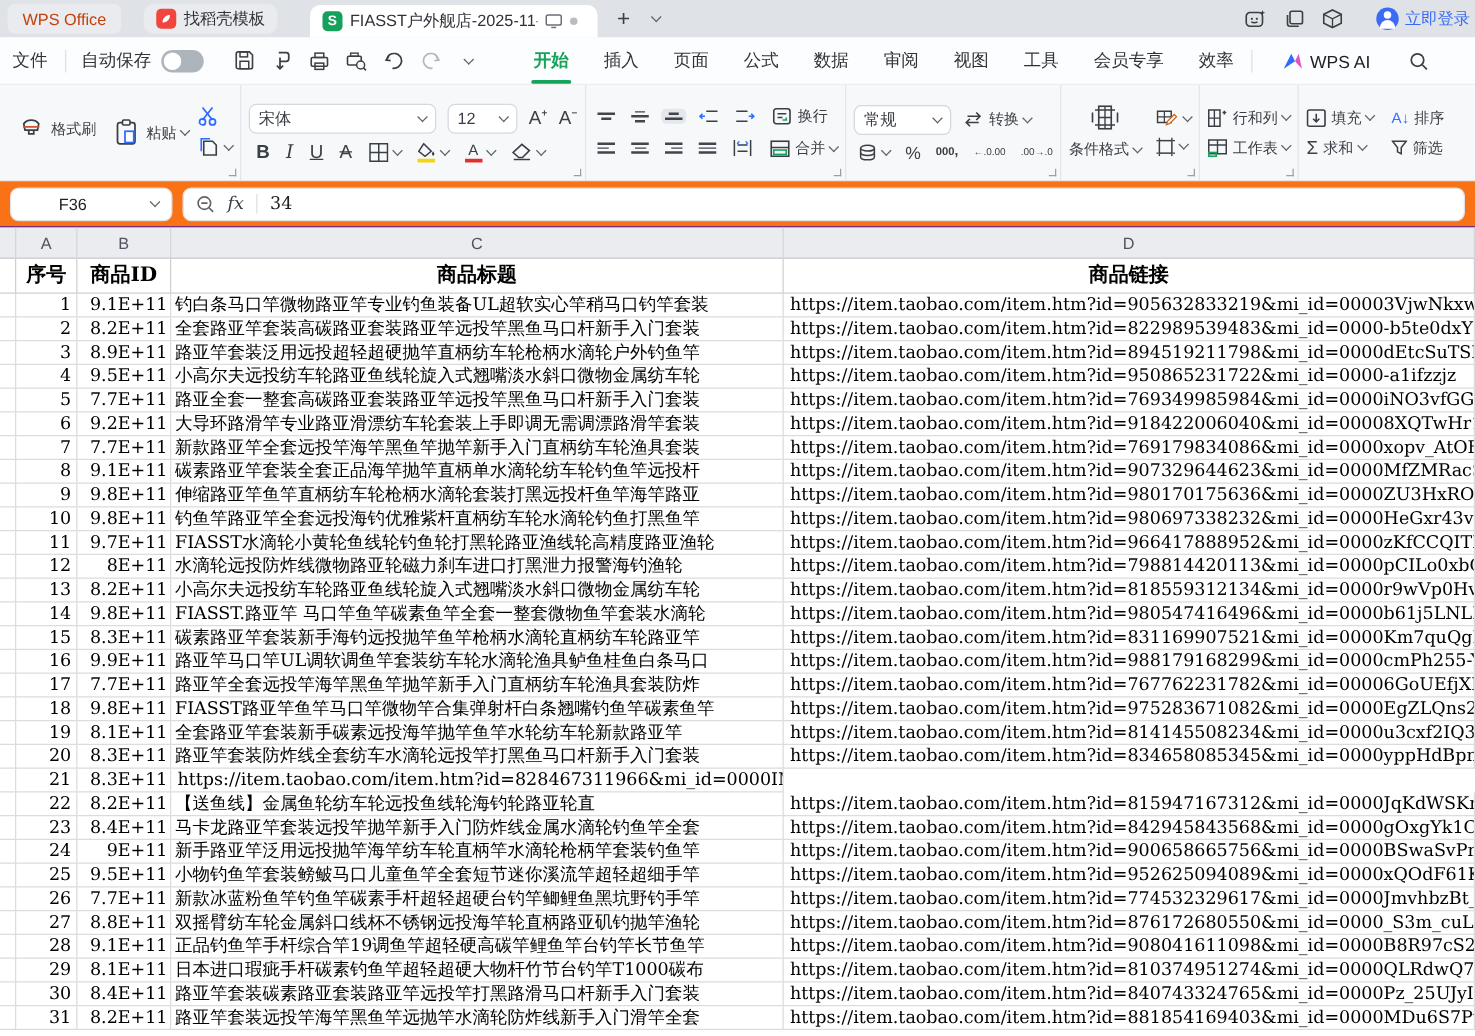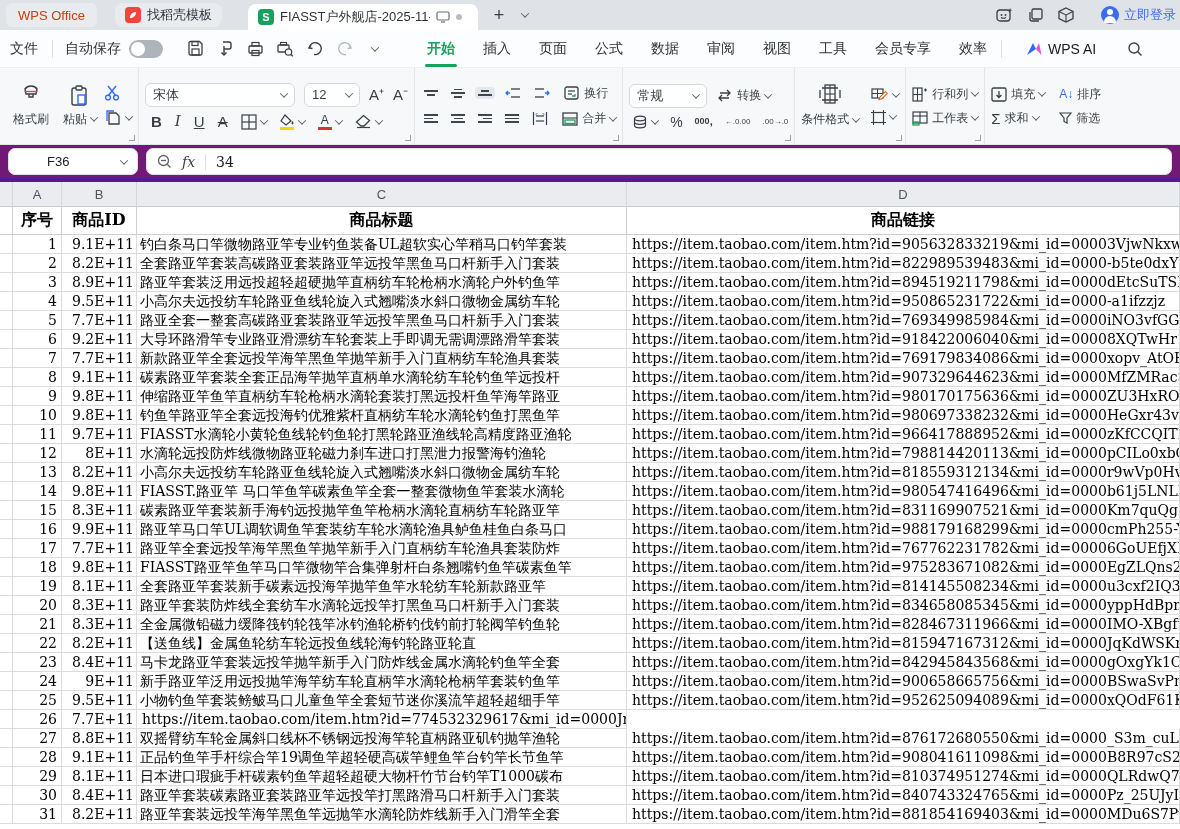--- a/index.html
+++ b/index.html
@@ -50,21 +50,21 @@
   .wps-ai { display:flex; align-items:center; gap:6px; margin-left:14px; padding:0 10px; font-size:14px; color:#202124; }
   .search-btn { margin-left:16px; }
 
   
   .toolbar { height:77px; background:#f7f8fa; border-bottom:1px solid #e3e5e8;
     display:flex; align-items:stretch; color:#3a3f45; font-size:12px; overflow:hidden; }
   .tgroup { display:flex; align-items:center; padding:0 6px; position:relative; }
   .tgroup + .tgroup { border-left:1px solid #e3e5e8; }
   .corner { position:absolute; right:3px; bottom:3px; width:6px; height:6px;
     border-right:1.4px solid #9aa0a6; border-bottom:1.4px solid #9aa0a6; }
-  .bigbtn { display:flex; flex-direction:column; align-items:center; gap:4px; padding:4px 7px; }
+  .bigbtn { display:flex; flex-direction:row; gap:4px; padding:4px 7px; }
   .bigbtn .lbl { white-space:nowrap; }
   .stack2 { display:flex; flex-direction:column; justify-content:center; gap:8px; }
   .minirow { display:flex; align-items:center; gap:4px; }
   .col2 { display:flex; flex-direction:column; gap:7px; justify-content:center; }
   .row-ctl { display:flex; align-items:center; gap:9px; }
   .selbox { display:flex; align-items:center; justify-content:space-between; background:#fff;
     border:1px solid #d5d8dc; border-radius:6px; height:24px; padding:0 7px; font-size:13px; }
   .font-sel { width:150px; }
   .size-sel { width:56px; }
   .fmt-sel { width:78px; }
@@ -79,22 +79,22 @@
   .iconbars { display:flex; flex-direction:column; gap:2px; }
   .iconbars span { height:1.5px; background:#41464d; display:block; }
   .ab-sel { background:#e4e7eb; border-radius:4px; padding:3px; }
   .pad3 { padding:3px; }
   .num2 { display:flex; flex-direction:row; align-items:center; font-size:8px; line-height:1.15; color:#3a3f45; }
   .sum-sym { font-size:15px; }
   .sort-g { display:flex; align-items:center; font-size:12px; gap:1px; }
   .blue { color:#3370ff; }
 
   
-  .formulabar { height:37px; background:#701a75; display:flex; align-items:center; gap:8px;
-    padding:0 8px; border-bottom:4px solid #4c1d95; }
+  .formulabar { height:37px; background:#f97316; display:flex; align-items:center; gap:8px;
+    padding:0 8px; border-bottom:1px solid #4c1d95; }
   .namebox { width:130px; height:27px; background:#fff; border:1px solid #e0e2e5; border-radius:7px;
     display:flex; align-items:center; justify-content:space-between; padding:0 10px 0 38px; font-size:13px; color:#202124; }
   .fx-area { flex:1; height:27px; background:#fff; border:1px solid #e0e2e5; border-radius:7px;
     display:flex; align-items:center; gap:10px; padding:0 10px; }
   .fx { font-family:"DejaVu Serif", serif; font-style:italic; font-size:14px; color:#3a3f45; }
   .fxdiv { width:1px; height:16px; background:#dcdfe3; }
   .fval { font-size:14px; color:#202124; font-family:"DejaVu Serif", serif; }
 
   
   .sheet { font-family:"DejaVu Serif", serif; color:#000; }
@@ -784,21 +784,20 @@
     <div class="c-a">20</div>
     <div class="c-b">8.3E+11</div>
     <div class="c-c">路亚竿套装防炸线全套纺车水滴轮远投竿打黑鱼马口杆新手入门套装</div>
     <div class="c-d">https://item.taobao.com/item.htm?id=834658085345&amp;mi_id=0000yppHdBpnc</div>
   </div>
 
   <div class="grid-row drow">
     <div></div>
     <div class="c-a">21</div>
     <div class="c-b">8.3E+11</div>
-    <div class="c-c">全金属微铅磁力缓降筏钓轮筏竿冰钓渔轮桥钓伐钓前打轮阀竿钓鱼轮</div>
     <div class="c-d">https://item.taobao.com/item.htm?id=828467311966&amp;mi_id=0000IMO-XBgfu</div>
   </div>
 
   <div class="grid-row drow">
     <div></div>
     <div class="c-a">22</div>
     <div class="c-b">8.2E+11</div>
     <div class="c-c">【送鱼线】金属鱼轮纺车轮远投鱼线轮海钓轮路亚轮直</div>
     <div class="c-d">https://item.taobao.com/item.htm?id=815947167312&amp;mi_id=0000JqKdWSKmF</div>
   </div>
@@ -824,20 +823,21 @@
     <div class="c-a">25</div>
     <div class="c-b">9.5E+11</div>
     <div class="c-c">小物钓鱼竿套装鳑鲏马口儿童鱼竿全套短节迷你溪流竿超轻超细手竿</div>
     <div class="c-d">https://item.taobao.com/item.htm?id=952625094089&amp;mi_id=0000xQOdF61K_</div>
   </div>
 
   <div class="grid-row drow">
     <div></div>
     <div class="c-a">26</div>
     <div class="c-b">7.7E+11</div>
+    <div class="c-c">新款冰蓝粉鱼竿钓鱼竿碳素手杆超轻超硬台钓竿鲫鲤鱼黑坑野钓手竿</div>
     <div class="c-d">https://item.taobao.com/item.htm?id=774532329617&amp;mi_id=0000JmvhbzBt_</div>
   </div>
 
   <div class="grid-row drow">
     <div></div>
     <div class="c-a">27</div>
     <div class="c-b">8.8E+11</div>
     <div class="c-c">双摇臂纺车轮金属斜口线杯不锈钢远投海竿轮直柄路亚矶钓抛竿渔轮</div>
     <div class="c-d">https://item.taobao.com/item.htm?id=876172680550&amp;mi_id=0000_S3m_cuLu</div>
   </div>

